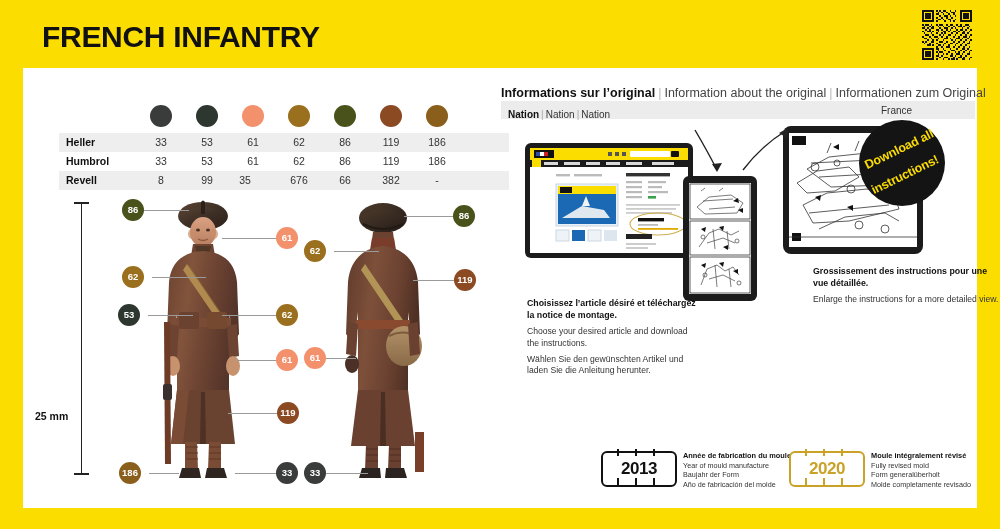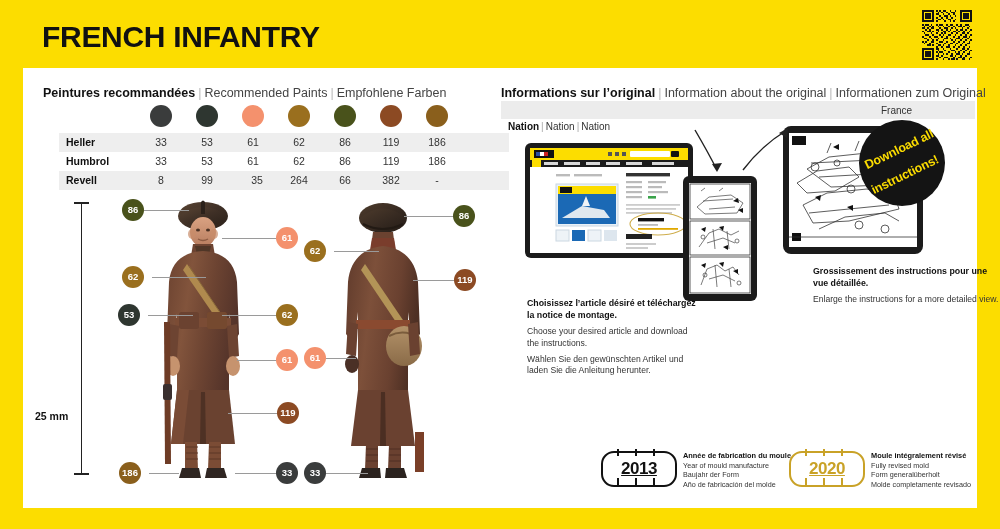--- a/index.html
+++ b/index.html
@@ -84,21 +84,21 @@
     line-height:1;
   }
   .leader{position:absolute;height:1px;background:#9a9a9a;}
 
   
   .rightzone{position:absolute;left:478px;top:0px;width:476px;height:440px;}
   .natrow{
     position:absolute;left:0px;top:33px;width:474px;height:18px;background:#ececec;
     font-size:10px;color:#333;
   }
-  .natrow .nl{position:absolute;left:7px;top:20px;}
+  .natrow .nl{position:absolute;left:7px;top:8px;}
   .natrow .nl b{color:#111;}
   .natrow .nl .sep{color:#aaa;padding:0 2px;}
   .natrow .nv{position:absolute;left:380px;top:4px;}
 
   
   .dev{position:absolute;background:#1b1b1b;border-radius:7px;}
   .dev .screen{position:absolute;background:#fff;overflow:hidden;}
 
   .badge-dl{
     position:absolute;width:86px;height:86px;border-radius:50%;
@@ -110,25 +110,24 @@
     text-align:center;letter-spacing:-0.2px;
   }
 
   .captxt{position:absolute;width:168px;font-size:8.6px;color:#333;line-height:1.32;}
   .captxt .hd{font-weight:bold;color:#111;display:block;margin-bottom:5px;font-size:8.8px;}
   .captxt p{margin:0 0 5px 0;}
 
   
   .mould{position:absolute;}
   .mchip{
-    position:absolute;width:72px;height:32px;border-radius:13px;
+    position:absolute;width:72px;height:32px;border-radius:6px;
     border:2.5px solid #111;display:flex;align-items:center;justify-content:center;
     font-size:17px;font-weight:bold;color:#111;letter-spacing:-0.5px;
     background:#fff;
-    text-decoration:underline;
   }
   .mchip.gold{border-color:#c9a227;color:#c9a227;}
   .mtext{position:absolute;font-size:7.2px;color:#333;line-height:1.33;white-space:nowrap;}
   .mtext .mh{font-weight:bold;color:#111;font-size:7.4px;}
 
   .tick{position:absolute;width:1.6px;background:#111;}
   .tick.gold{background:#c9a227;}
 
   svg{display:block;overflow:visible;}
 </style>
@@ -358,23 +357,20 @@
           <rect x="20" y="28" width="1" height="1"></rect>
             <rect x="23" y="28" width="2" height="1"></rect>
           <rect x="27" y="28" width="1" height="1"></rect>
         </g>
       </svg>
     </div>
   </div>
 
   <div class="panel">
 
-    <div class="colhead" style="left:20px;top:18px;">
-      <b>Peintures recommandées</b><span class="sep">|</span><span>Recommended Paints</span><span class="sep">|</span><span>Empfohlene Farben</span>
-    </div>
 
     <div class="paints">
       <div class="swatchrow" id="swatchrow">
           <div class="swatch" style="left: 91px; background: rgb(58, 60, 60);"></div>
           <div class="swatch" style="left: 137px; background: rgb(46, 54, 48);"></div>
           <div class="swatch" style="left: 183px; background: rgb(244, 145, 109);"></div>
           <div class="swatch" style="left: 229px; background: rgb(154, 111, 30);"></div>
           <div class="swatch" style="left: 275px; background: rgb(73, 82, 27);"></div>
           <div class="swatch" style="left: 321px; background: rgb(140, 74, 35);"></div>
           <div class="swatch" style="left: 367px; background: rgb(138, 95, 28);"></div>
@@ -397,22 +393,22 @@
             <div class="val" style="left: 172px;">61</div>
             <div class="val" style="left: 218px;">62</div>
             <div class="val" style="left: 264px;">86</div>
             <div class="val" style="left: 310px;">119</div>
             <div class="val" style="left: 356px;">186</div>
           </div>
           <div class="prow alt">
             <div class="lbl">Revell</div>
             <div class="val" style="left: 80px;">8</div>
             <div class="val" style="left: 126px;">99</div>
-            <div class="val" style="left: 176px;">35</div>
-            <div class="val" style="left: 218px;">264</div>
+            <div class="val" style="left: 164px;">35</div>
+            <div class="val" style="left: 218px;">676</div>
             <div class="val" style="left: 264px;">66</div>
             <div class="val" style="left: 310px;">382</div>
             <div class="val" style="left: 356px;">-</div>
           </div>
         </div>
     </div>
 
     <div class="figzone">
 
       <div class="scale-line"></div>

